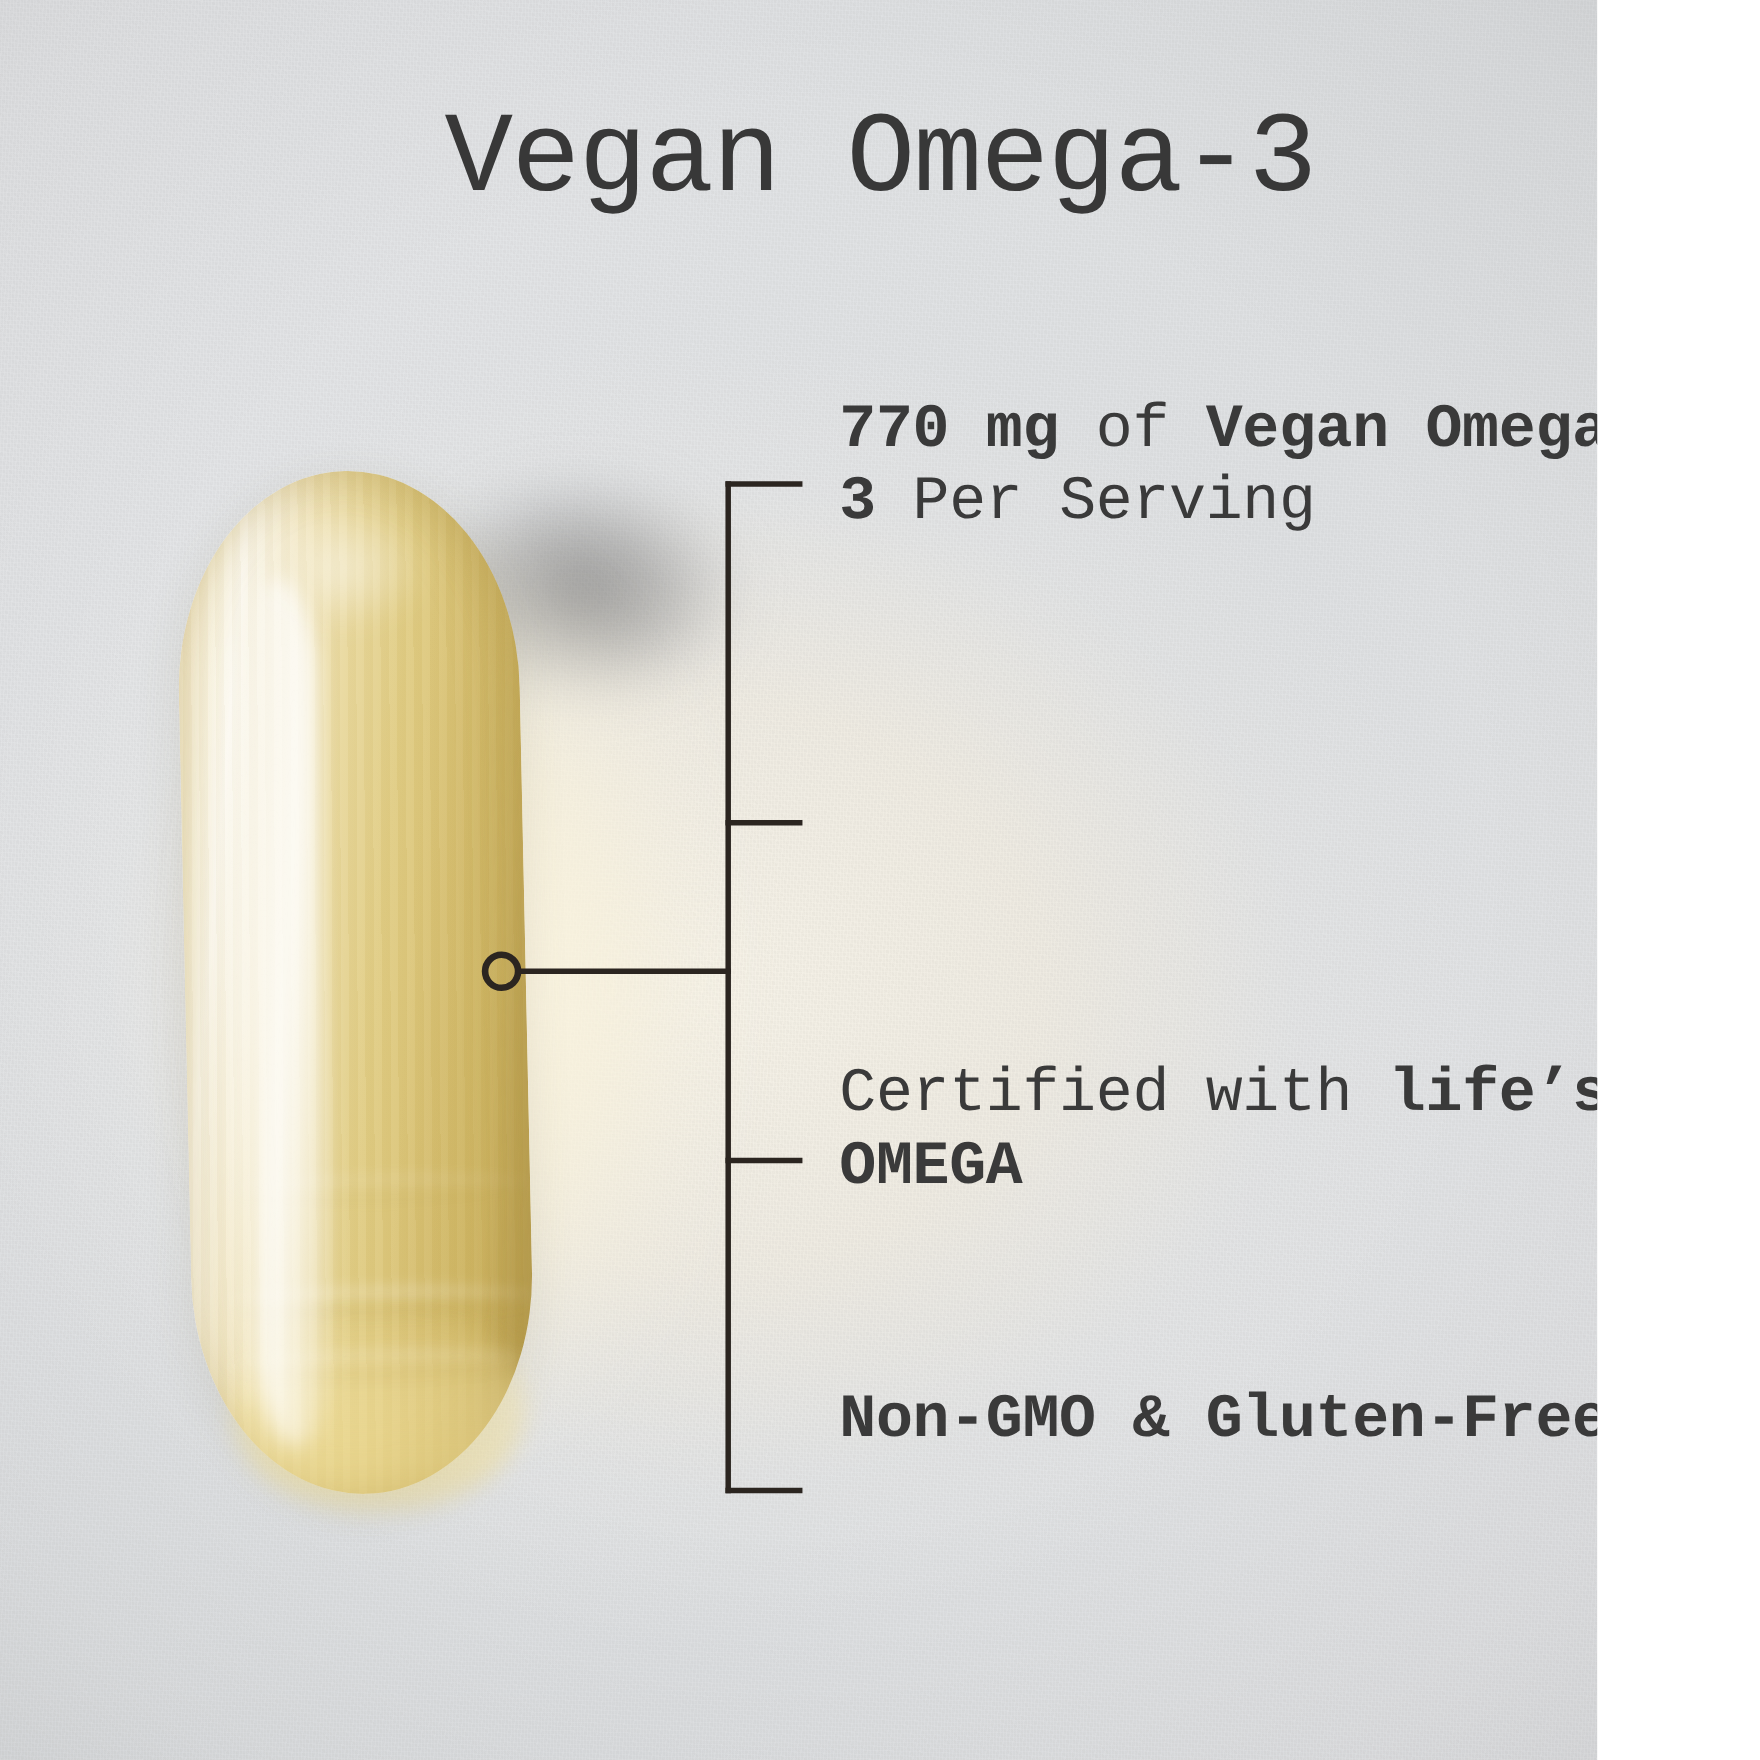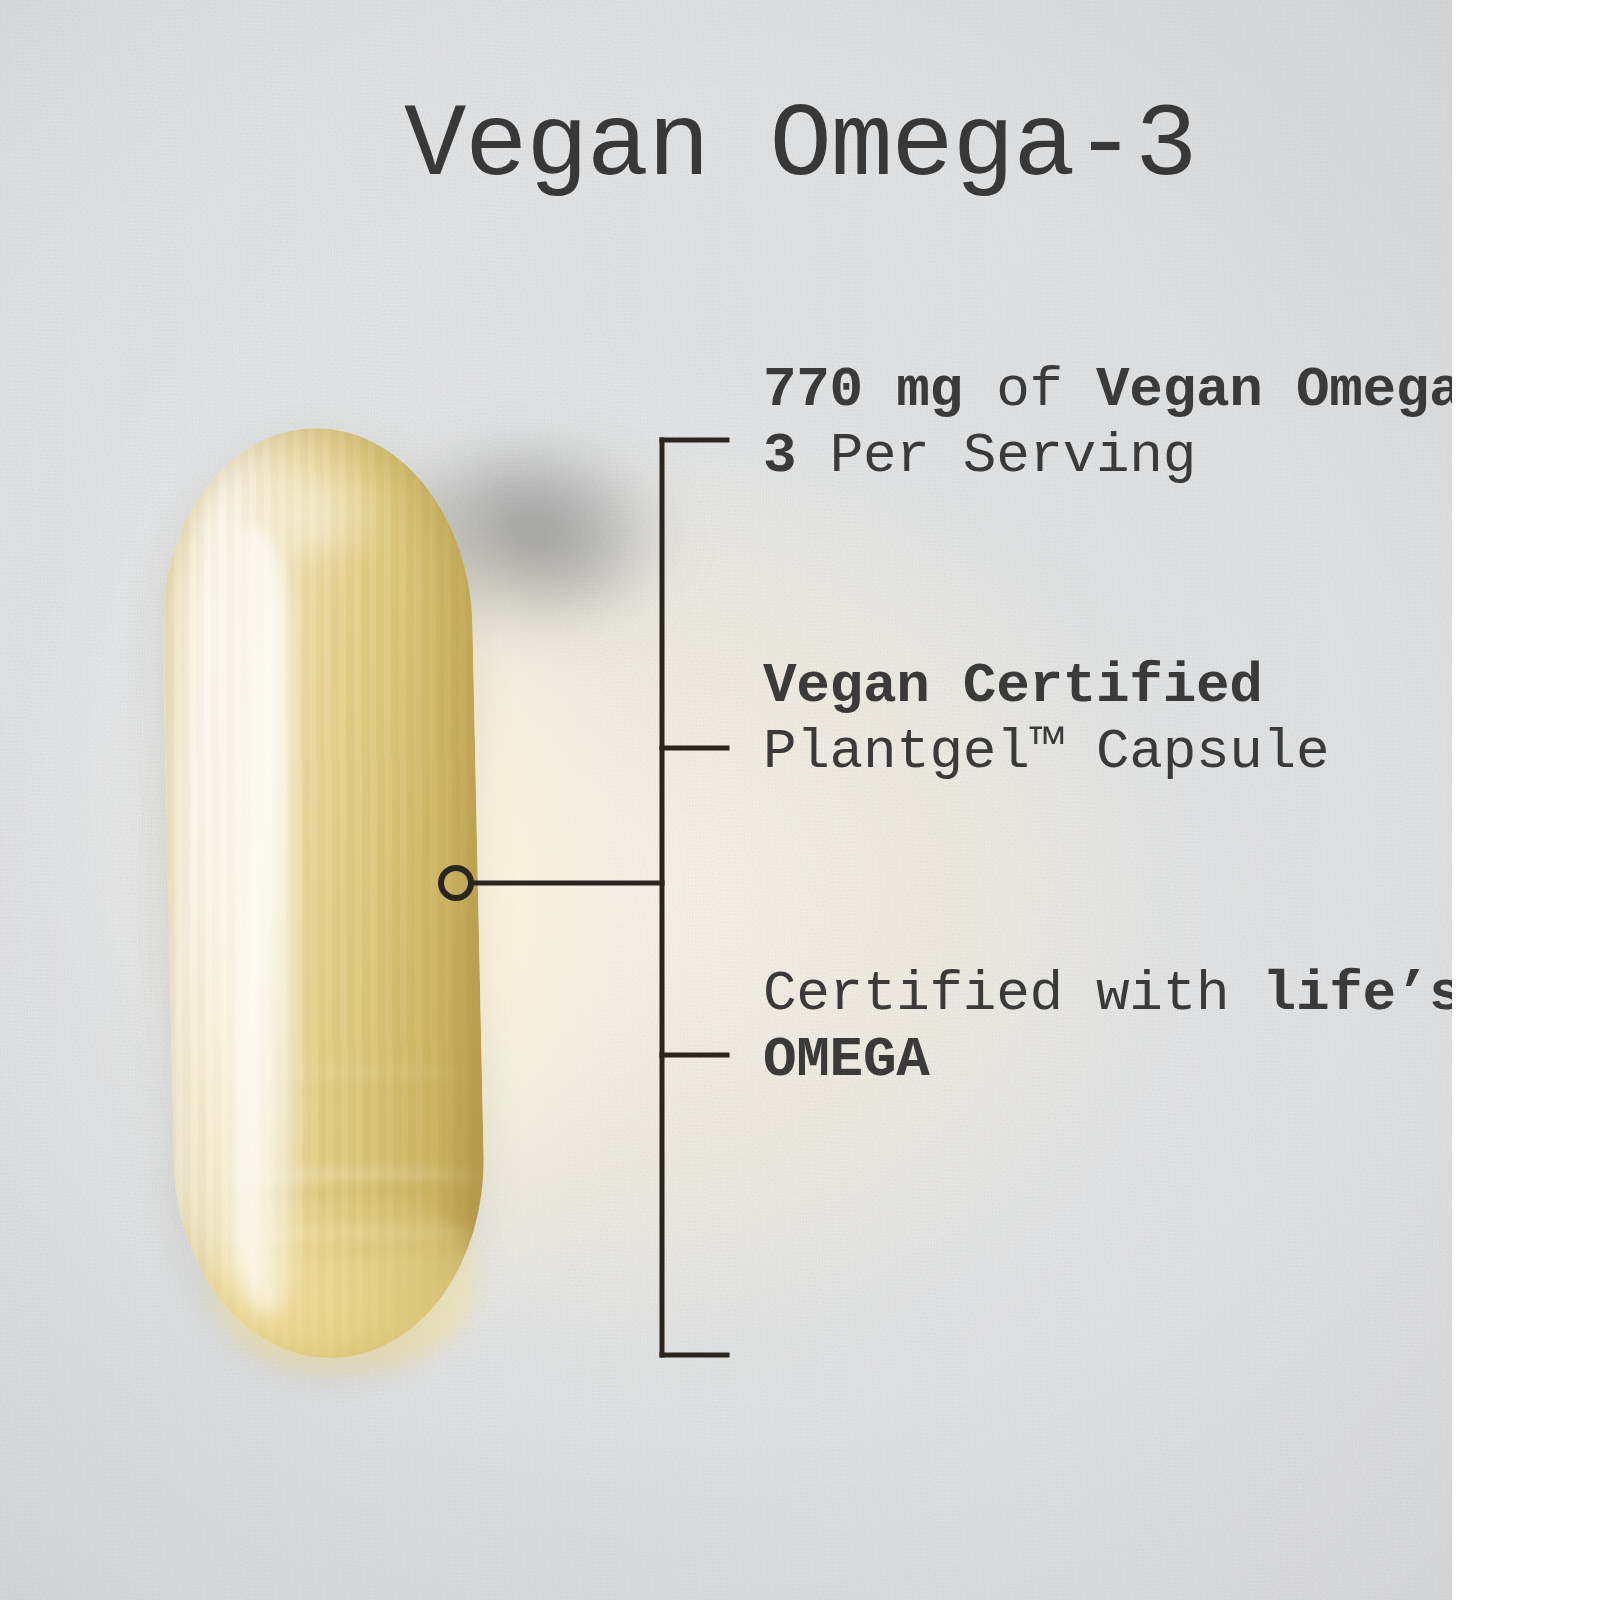--- a/index.html
+++ b/index.html
@@ -281,22 +281,22 @@
 
       <line x1="473" y1="883" x2="662" y2="883"></line>
     </g>
     <circle cx="456" cy="883" r="15" fill="none" stroke="#2b2520" stroke-width="6"></circle>
   </svg>
 
   <div class="callout" id="callout-1">
     <b>770 mg </b><span class="lt">of </span><b>Vegan Omega-3 </b><span class="lt">Per Serving</span>
   </div>
 
-  <div class="callout" id="callout-2">
-    <b>Vegan Certified</b><span class="lt"> Plantgel™ Capsule</span>
-  </div>
 
   <div class="callout" id="callout-3">
     <span class="lt">Certified with </span><b>life’s OMEGA</b>
   </div>
 
+  <div class="callout" id="callout-4">
+    <b>Non-GMO &amp; Gluten-Free</b>
+  </div>
 
 </div>
 
 </body></html>

